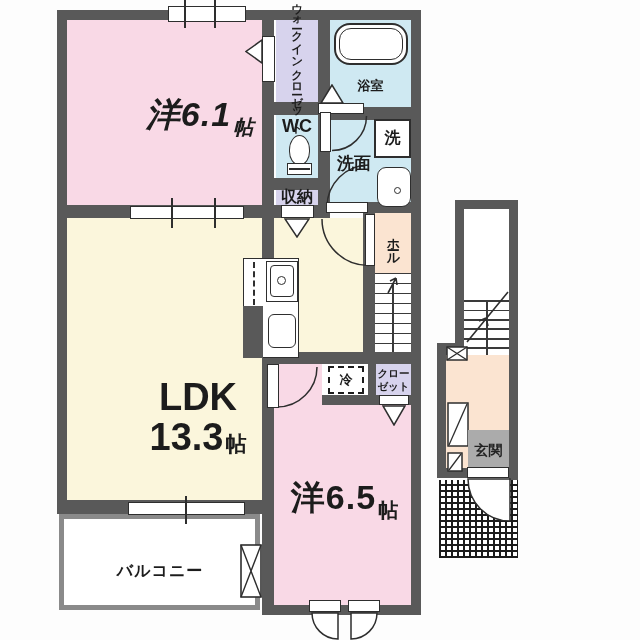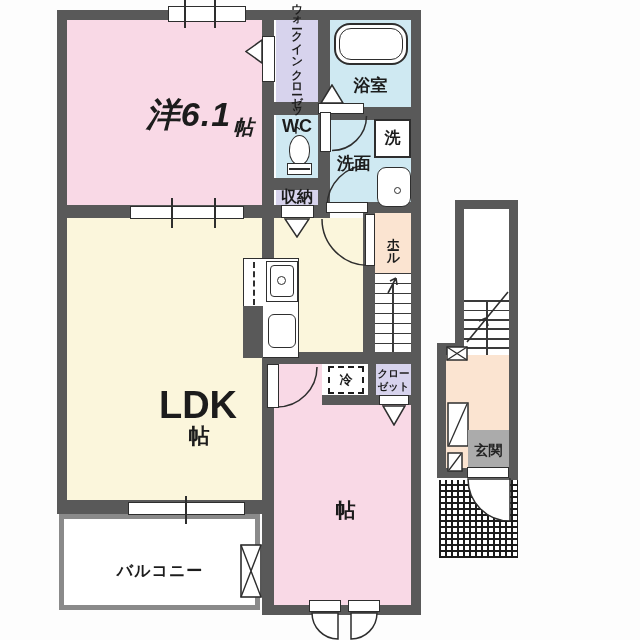--- a/index.html
+++ b/index.html
@@ -195,52 +195,54 @@
   </svg>
 
   <div class="abs lbl big" style="left:110px;top:92px;width:180px;height:46px;font-style:italic;">
     <span>洋6.1</span>
       <span class="unit">帖</span>
   </div>
   <div class="abs lbl vtext" style="left:277px;top:24px;width:40px;height:76px;font-size:11.5px;font-weight:700;letter-spacing:0;">
     <span>ウォークイン</span>
       <span>クローゼット</span>
   </div>
-  <div class="abs lbl" style="left:330px;top:74px;width:81px;height:24px;font-size:17px;">
+  <div class="abs lbl" style="left:330px;top:74px;width:81px;height:24px;font-size:13px;">
     <span>浴室</span>
   </div>
   <div class="abs lbl" style="left:276px;top:115px;width:42px;height:22px;font-size:18px;">
     <span>WC</span>
   </div>
   <div class="abs lbl" style="left:374px;top:119px;width:37px;height:39px;font-size:16px;z-index:5;">
     <span>洗</span>
   </div>
   <div class="abs lbl" style="left:324px;top:152px;width:60px;height:24px;font-size:17px;">
     <span>洗面</span>
   </div>
   <div class="abs lbl" style="left:276px;top:189px;width:42px;height:17px;font-size:16px;">
     <span>収納</span>
   </div>
   <div class="abs lbl vtext" style="left:381px;top:216px;width:24px;height:56px;font-size:13px;">
     <span>ホール</span>
   </div>
   <div class="abs lbl" style="left:108px;top:372px;width:180px;height:92px;flex-direction:column;">
     <div style="font-size:38px;font-weight:700;"><span>LDK</span></div>
     <div style="font-size:38px;font-weight:700;display:flex;align-items:flex-end;">
+      <span>13.3</span>
         <span style="font-size:21px;margin-left:2px;padding-bottom:3px;">帖</span>
     </div>
   </div>
   <div class="abs lbl" style="left:328px;top:366px;width:36px;height:28px;font-size:13px;z-index:5;">
     <span>冷</span>
   </div>
   <div class="abs lbl" style="left:376px;top:366px;width:35px;height:28px;font-size:10.5px;flex-direction:column;line-height:1.2;">
     <span>クロー</span>
     <span>ゼット</span>
   </div>
   <div class="abs lbl big" style="left:265px;top:475px;width:160px;height:46px;">
+    <span>洋6.5</span>
       <span class="unit">帖</span>
   </div>
   <div class="abs lbl" style="left:90px;top:558px;width:140px;height:26px;font-size:16px;letter-spacing:1px;">
     <span>バルコニー</span>
   </div>
   <div class="abs lbl" style="left:468px;top:430px;width:41px;height:40px;font-size:14px;color:#222;">
     <span>玄関</span>
   </div>
 
 </div>

